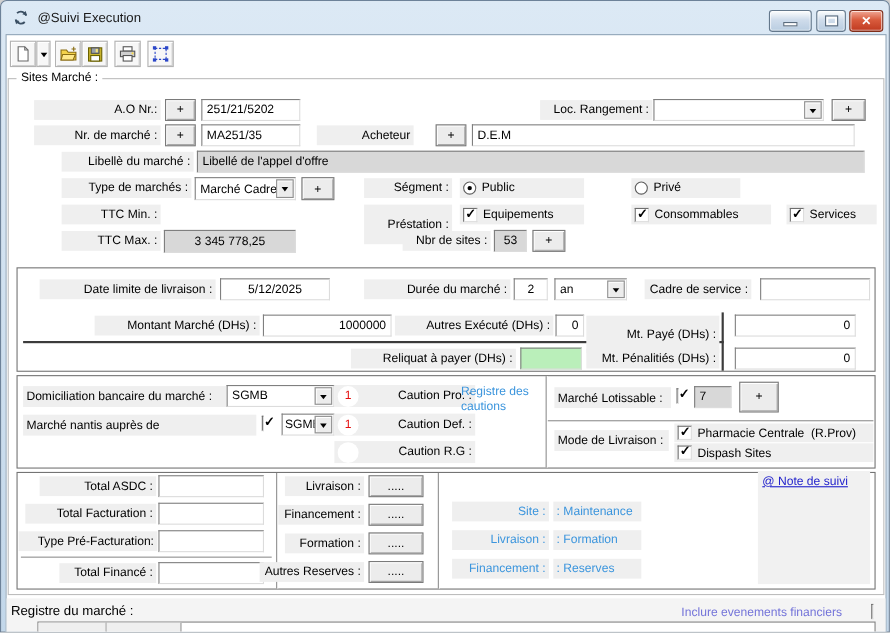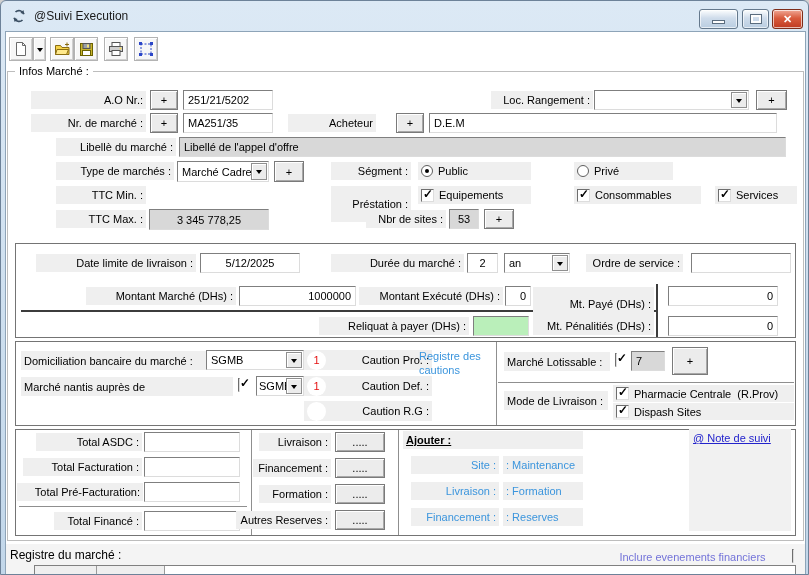--- a/index.html
+++ b/index.html
@@ -115,21 +115,21 @@
       <rect x="3" y="3" width="10" height="10" fill="none" stroke="#2b46c8" stroke-dasharray="2 1.5"></rect>
       <rect x="1" y="1" width="3" height="3" fill="#2b46c8"></rect>
         <rect x="12" y="1" width="3" height="3" fill="#2b46c8"></rect>
       <rect x="1" y="12" width="3" height="3" fill="#2b46c8"></rect>
         <rect x="12" y="12" width="3" height="3" fill="#2b46c8"></rect>
     </svg>
   </div>
 
   
   <div class="el gbox" style="left:6px;top:70px;width:797px;height:470px"></div>
-  <div class="el legend" style="left:14px;top:64px">Infos Marché :</div>
+  <div class="el legend" style="left:14px;top:64px">Sites Marché :</div>
 
   
   <div class="el strip r" style="left:30px;top:90px;width:115px;height:18px">A.O Nr.:</div>
   <div class="el btn" style="left:149px;top:89px;width:28px;height:20px">+</div>
   <div class="el inp" style="left:182px;top:89px;width:90px;height:20px">251/21/5202</div>
   <div class="el strip r" style="left:490px;top:90px;width:102px;height:18px">Loc. Rangement :</div>
   <div class="el dd" style="left:593px;top:89px;width:155px;height:20px">
     <span></span>
     <span class="ddbtn"><i class="tri"></i></span>
   </div>
@@ -190,29 +190,29 @@
   
   <div class="el panel" style="left:14px;top:242px;width:781px;height:95px"></div>
   <div class="el strip r" style="left:35px;top:253px;width:160px;height:18px">Date limite de livraison :</div>
   <div class="el inp ctr" style="left:199px;top:252px;width:100px;height:20px">5/12/2025</div>
   <div class="el strip r" style="left:330px;top:253px;width:133px;height:18px">Durée du marché :</div>
   <div class="el inp ctr" style="left:466px;top:252px;width:31px;height:20px">2</div>
   <div class="el dd" style="left:503px;top:252px;width:66px;height:20px">
     <span>an</span>
     <span class="ddbtn"><i class="tri"></i></span>
   </div>
-  <div class="el strip r" style="left:585px;top:253px;width:97px;height:18px">Ordre de service :</div>
+  <div class="el strip r" style="left:585px;top:253px;width:97px;height:18px">Cadre de service :</div>
   <div class="el inp" style="left:690px;top:252px;width:100px;height:20px"></div>
 
   <div class="el hl" style="left:20px;top:309px;width:637px"></div>
   <div class="el vl" style="left:655px;top:283px;height:53px"></div>
 
   <div class="el strip r" style="left:85px;top:286px;width:150px;height:18px">Montant Marché (DHs) :</div>
   <div class="el inp num" style="left:238px;top:285px;width:117px;height:20px">1000000</div>
-  <div class="el strip r" style="left:358px;top:286px;width:144px;height:18px">Montant Exécuté (DHs) :</div>
+  <div class="el strip r" style="left:358px;top:286px;width:144px;height:18px">Autres Exécuté (DHs) :</div>
   <div class="el inp num" style="left:504px;top:285px;width:26px;height:20px">0</div>
   <div class="el strip r" style="left:532px;top:286px;width:121px;height:34px">Mt. Payé (DHs) :</div>
   <div class="el inp num" style="left:667px;top:285px;width:110px;height:20px">0</div>
 
   <div class="el strip r" style="left:318px;top:316px;width:150px;height:18px">Reliquat à payer (DHs) :</div>
   <div class="el inp green" style="left:472px;top:315px;width:56px;height:20px"></div>
   <div class="el strip r" style="left:532px;top:316px;width:121px;height:18px">Mt. Pénalitiés (DHs) :</div>
   <div class="el inp num" style="left:667px;top:315px;width:110px;height:20px">0</div>
 
   
@@ -263,38 +263,35 @@
 
   
   <div class="el panel" style="left:14px;top:428px;width:781px;height:107px"></div>
   <div class="el vsep" style="left:250px;top:429px;height:105px"></div>
   <div class="el vsep" style="left:397px;top:429px;height:105px"></div>
 
   <div class="el strip r" style="left:35px;top:432px;width:106px;height:18px">Total ASDC :</div>
   <div class="el inp" style="left:143px;top:431px;width:96px;height:20px"></div>
   <div class="el strip r" style="left:22px;top:457px;width:119px;height:18px">Total Facturation :</div>
   <div class="el inp" style="left:143px;top:456px;width:96px;height:20px"></div>
-  <div class="el strip r" style="left:16px;top:482px;width:126px;height:18px">Total Pré-Facturation:</div>
+  <div class="el strip r" style="left:16px;top:482px;width:126px;height:18px">Type Pré-Facturation:</div>
   <div class="el inp" style="left:143px;top:481px;width:96px;height:20px"></div>
   <div class="el hsep" style="left:18px;top:505px;width:228px"></div>
   <div class="el strip r" style="left:53px;top:511px;width:88px;height:18px">Total Financé :</div>
   <div class="el inp" style="left:143px;top:510px;width:96px;height:20px"></div>
 
   <div class="el strip r" style="left:258px;top:432px;width:72px;height:18px">Livraison :</div>
   <div class="el btn" style="left:334px;top:431px;width:50px;height:20px">.....</div>
   <div class="el strip r" style="left:252px;top:458px;width:78px;height:18px">Financement :</div>
   <div class="el btn" style="left:334px;top:457px;width:50px;height:20px">.....</div>
   <div class="el strip r" style="left:258px;top:484px;width:72px;height:18px">Formation :</div>
   <div class="el btn" style="left:334px;top:483px;width:50px;height:20px">.....</div>
   <div class="el strip r" style="left:235px;top:510px;width:95px;height:18px">Autres Reserves :</div>
   <div class="el btn" style="left:334px;top:509px;width:50px;height:20px">.....</div>
 
-  <div class="el strip aj-title" style="left:402px;top:430px;width:180px;height:18px">
-    <span>Ajouter :</span>
-  </div>
   <div class="el strip r lb" style="left:410px;top:455px;width:88px;height:18px">Site :</div>
   <div class="el strip lb" style="left:502px;top:455px;width:80px;height:18px">: Maintenance</div>
   <div class="el strip r lb" style="left:410px;top:481px;width:88px;height:18px">Livraison :</div>
   <div class="el strip lb" style="left:502px;top:481px;width:80px;height:18px">: Formation</div>
   <div class="el strip r lb" style="left:410px;top:507px;width:88px;height:18px">Financement :</div>
   <div class="el strip lb" style="left:502px;top:507px;width:80px;height:18px">: Reserves</div>
 
   <div class="el" style="left:688px;top:428px;width:102px;height:102px;background:#f1f1f1"></div>
   <div class="el navy" style="left:692px;top:431px">@ Note de suivi</div>
 

